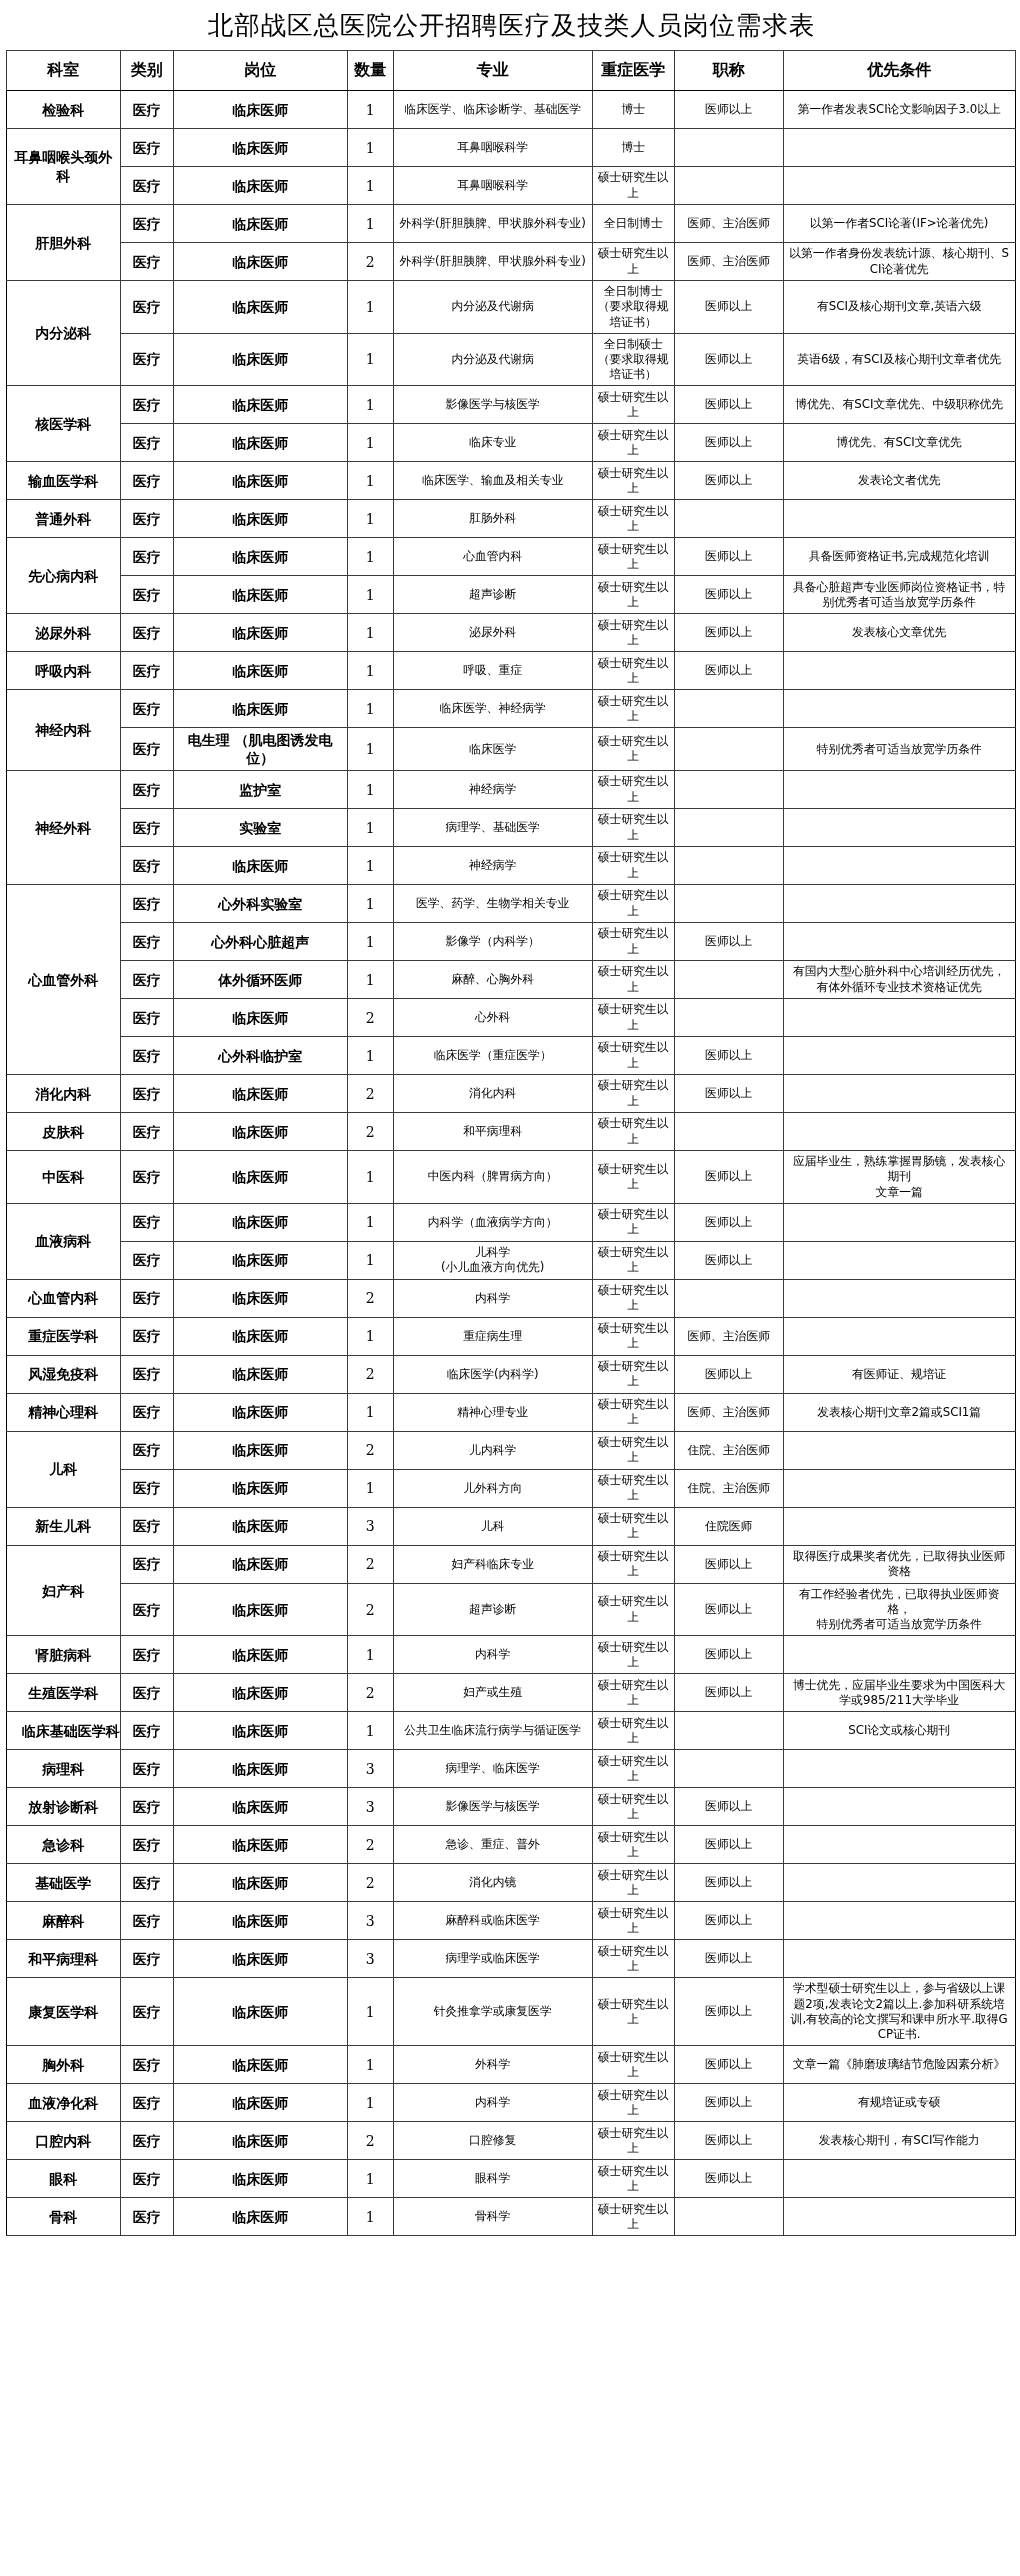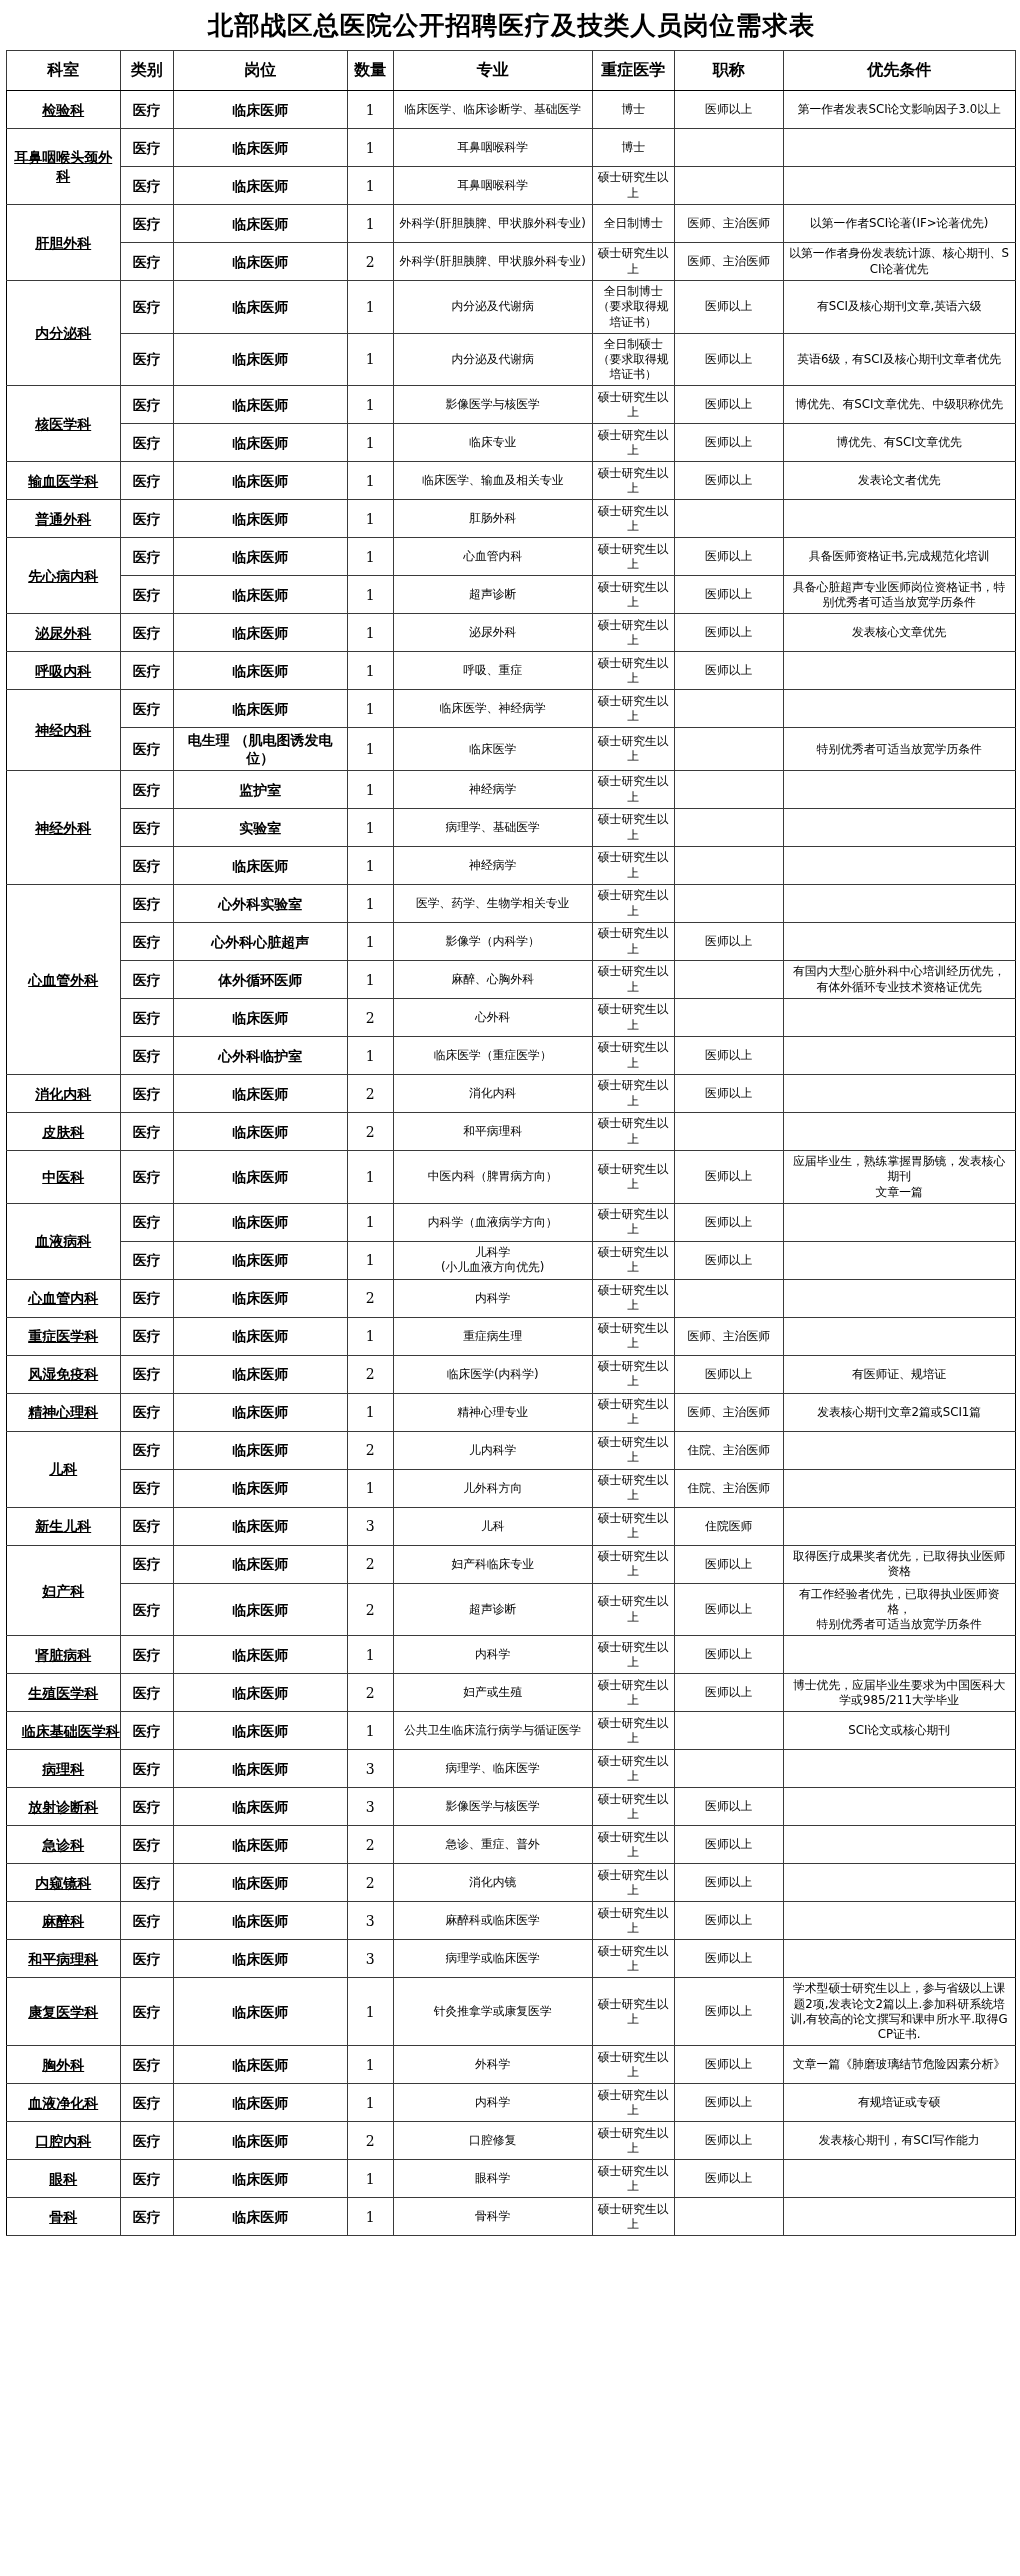--- a/index.html
+++ b/index.html
@@ -1,19 +1,19 @@
 <!DOCTYPE html>
 <html style="font-size:15px"><head>
 <meta charset="utf-8">
 <style>
   html,body{margin:0;padding:0;background:#ffffff;}
   body{width:1021px;font-family:"DejaVu Sans",sans-serif;color:#000;}
   .page{width:1021px;box-sizing:border-box;padding:5.7px 3.8px 7.6px 5.7px;}
   .page-title{
-    text-align:center;font-size:25.5px;font-weight:bold;
+    text-align:center;font-size:25.5px;font-weight:normal;
     margin:1.9px 0 7.6px 0;letter-spacing:0.9px;
     font-family:"DejaVu Sans",sans-serif;
   }
   table.job-table{
     border-collapse:collapse;table-layout:fixed;
     width:1010px;border:1.9px solid #000;
   }
   col.c-dept{width:114px;} col.c-cat{width:53px;} col.c-post{width:174px;}
   col.c-qty{width:46px;} col.c-major{width:199px;} col.c-degree{width:82px;}
   col.c-rank{width:109px;} col.c-pref{width:232px;}
@@ -22,21 +22,21 @@
     text-align:center;vertical-align:middle;
     padding:2.8px 3.8px;box-sizing:border-box;
     overflow:hidden;word-break:break-all;
   }
   thead th{
     font-size:16px;font-weight:bold;height:40px;
     border-bottom:1.9px solid #000;
     font-family:Liberation Mono, monospace;
   }
   tbody td{height:38px;line-height:1.3;}
-  td.dept-cell{font-size:14px;font-weight:bold;border-left:1.9px solid #000;text-decoration:underline;}
+  td.dept-cell{font-size:14px;font-weight:bold;border-left:1.9px solid #000;}
   td.cat-cell,td.post-cell{font-size:14px;font-weight:bold;}
   td.qty-cell{font-family:"DejaVu Serif",serif;font-size:14px;}
   td.major-cell,td.degree-cell,td.rank-cell,td.pref-cell{
     font-size:11.8px;white-space:pre-line;
   }
   td.pref-cell{border-right:1.9px solid #000;}
   tr.group-start td{border-top:1.9px solid #000;}
   td.clip{white-space:nowrap;word-break:keep-all;padding-left:15px;padding-right:0;}
 </style>
 </head>
@@ -503,21 +503,21 @@
           <td class="dept-cell" rowspan="1">急诊科</td>
           <td class="cat-cell">医疗</td>
           <td class="post-cell">临床医师</td>
           <td class="qty-cell">2</td>
           <td class="major-cell">急诊、重症、普外</td>
           <td class="degree-cell">硕士研究生以上</td>
           <td class="rank-cell">医师以上</td>
           <td class="pref-cell"></td>
         </tr>
         <tr class="group-start">
-          <td class="dept-cell" rowspan="1">内窥镜科</td>
+          <td class="dept-cell" rowspan="1">基础医学</td>
           <td class="cat-cell">医疗</td>
           <td class="post-cell">临床医师</td>
           <td class="qty-cell">2</td>
           <td class="major-cell">消化内镜</td>
           <td class="degree-cell">硕士研究生以上</td>
           <td class="rank-cell">医师以上</td>
           <td class="pref-cell"></td>
         </tr>
         <tr class="group-start">
           <td class="dept-cell" rowspan="1">麻醉科</td>

